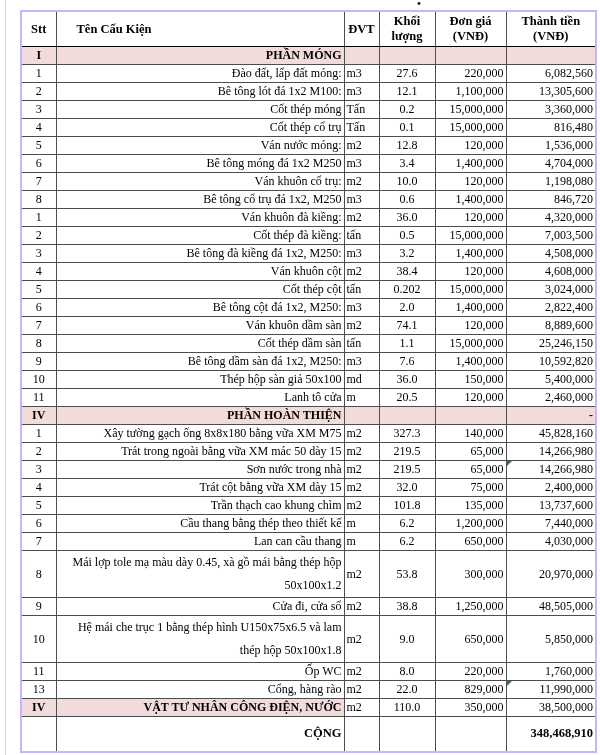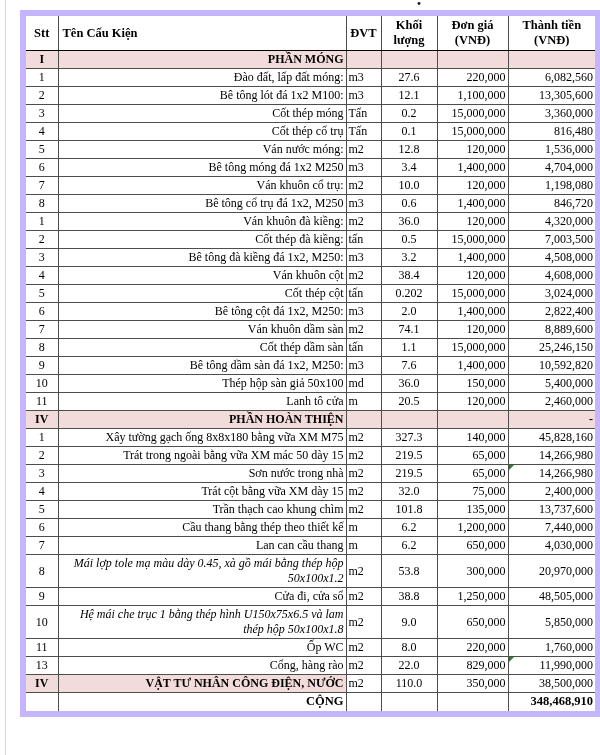--- a/index.html
+++ b/index.html
@@ -34,47 +34,47 @@
     font-weight: bold;
     color: #1a1a1a;
   }
   table.cost {
     position: absolute;
     left: 20px;
     top: 10px;
     width: 575px;
     border-collapse: collapse;
     table-layout: fixed;
-    border: 6px solid #c4b5fd;
+    border: 2px solid #c4b5fd;
     font-size: 12px;
   }
   table.cost th, table.cost td {
     border: 1px solid #4d4d4d;
     padding: 0 2px;
     overflow: hidden;
     vertical-align: middle;
   }
   
   table.cost thead th {
     height: 34px;
     font-weight: bold;
     font-size: 12.5px;
     text-align: center;
     line-height: 15px;
     background: #ffffff;
     border-bottom: 1px solid #000000;
   }
-  table.cost thead th.h-name { text-align: left; padding-left: 4px; }
+  table.cost thead th.h-name { text-align: left; padding-left: 20px; }
   
   table.cost tbody tr { height: 18px; }
   table.cost tbody tr.tall { height: 33px; }
-  table.cost tbody tr.row-total { height: 21px; margin-top: 40px; }
+  table.cost tbody tr.row-total { height: 35px; margin-top: 40px; }
   .c-stt  { text-align: center; }
   .c-name { text-align: right; padding-left: 4px; white-space: nowrap; }
-  tr.tall .c-name { white-space: normal; line-height: 15px; font-style: italic; }
+  tr.tall .c-name { white-space: normal; line-height: 23px; }
   .c-unit { text-align: left; padding-left: 3px; }
   .c-qty  { text-align: center; }
   .c-price { text-align: right; padding-right: 9px; }
   .c-total { text-align: right; padding-right: 6px; position: relative; }
   
   tr.row-section td {
     background: #f2dcdb;
     font-weight: bold;
   }
   

